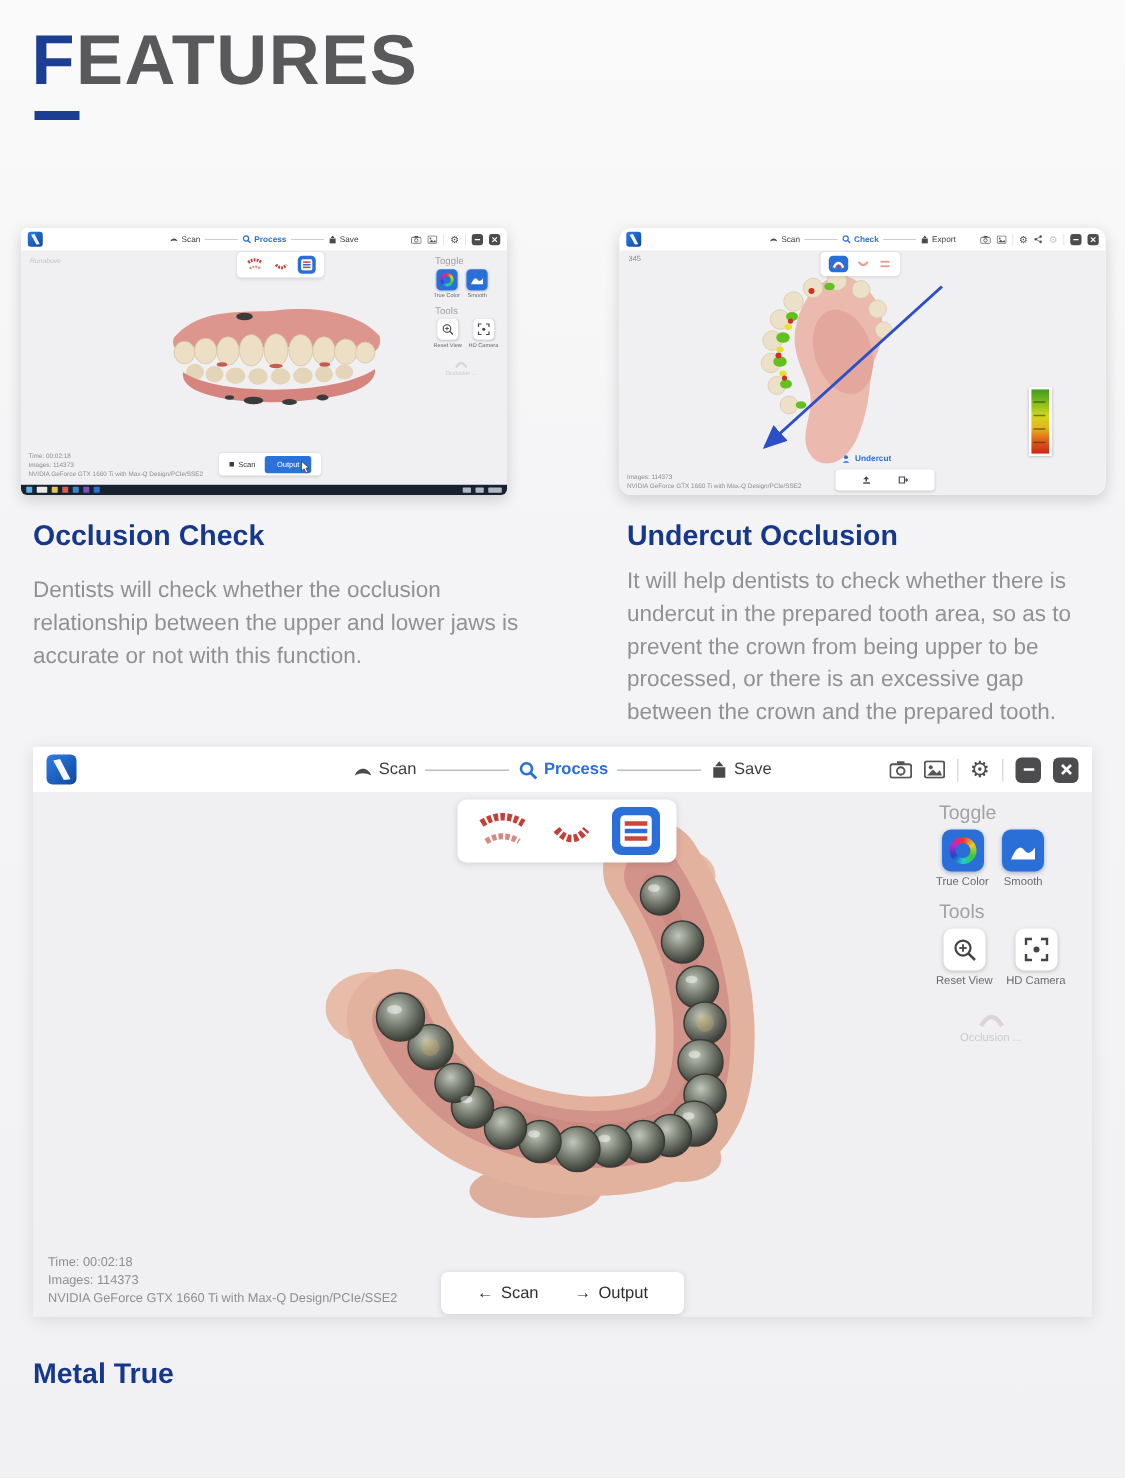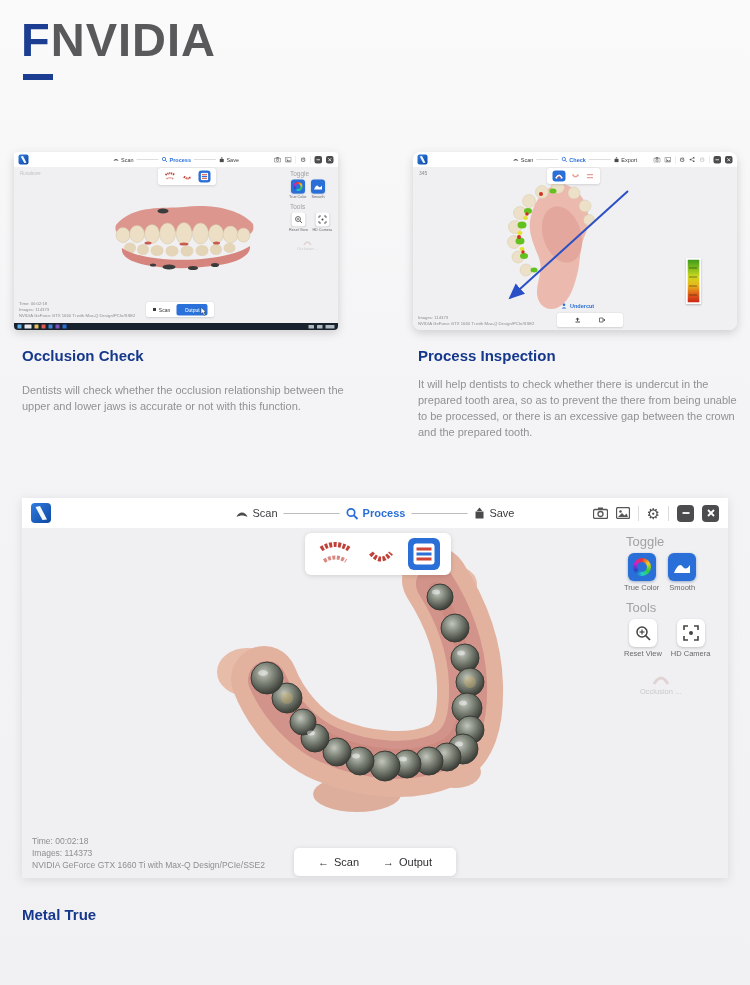--- a/index.html
+++ b/index.html
@@ -4,22 +4,22 @@
 <style>
 *{margin:0;padding:0;box-sizing:border-box}
 html,body{background:#e9e9eb}
 body{font-family:"Liberation Sans",sans-serif}
 .page{position:relative;width:750px;height:985px;background:linear-gradient(180deg,#fafafa 0%,#f4f4f6 40%,#f1f1f3 100%);overflow:hidden}
 
 
 .features-title{position:absolute;left:21px;top:12px;font-size:47px;font-weight:bold;letter-spacing:1px;color:#59595c}
 .features-title .f{color:#1c3e92}
 .features-underline{position:absolute;left:23px;top:74px;width:30px;height:6px;background:#1c3e92}
-.sec-title{position:absolute;font-size:15px;font-weight:bold;color:#15388c}
-.sec-body{position:absolute;font-size:11px;color:#919195;line-height:1.45}
+.sec-title{position:absolute;font-size:19px;font-weight:bold;color:#15388c}
+.sec-body{position:absolute;font-size:15px;color:#919195;line-height:1.45}
 
 
 .app{background:#fff}
 .titlebar{display:flex;align-items:center;height:30px;background:#fff;padding:0 9px;position:relative}
 .logo{width:20px;height:20px;border-radius:4px;background:linear-gradient(135deg,#2f7de2,#0d47a1);flex:none;position:relative;overflow:hidden}
 .crumbs{position:absolute;left:50%;transform:translateX(-50%);display:flex;align-items:center;gap:6px;font-size:11px;color:#3c3c40;white-space:nowrap}
 .crumb{display:flex;align-items:center;gap:4px}
 .crumb.active{color:#2a6fd8;font-weight:bold}
 .crumb-line{width:56px;height:1px;background:#bcbcc0}
 .tb-icons{margin-left:auto;display:flex;align-items:center;gap:8px}
@@ -71,21 +71,21 @@
 .mini-pill{position:absolute;background:#fff;border-radius:5px;box-shadow:0 1px 4px rgba(0,0,0,.13);display:flex;align-items:center;justify-content:space-evenly;z-index:3}
 .scan-chip{display:flex;align-items:center;gap:5px;font-size:10px;color:#333}
 .blue-btn{background:#2a72d9;color:#fff;font-size:10px;border-radius:4px;width:62px;height:23px;display:flex;align-items:center;justify-content:center;gap:4px}
 .cursor{position:absolute;z-index:6}
 </style>
 </head>
 <body>
 
 <div class="page">
 
-  <div class="features-title"><span class="f">F</span><span>NVIDIA</span></div>
+  <div class="features-title"><span class="f">F</span><span>EATURES</span></div>
   <div class="features-underline"></div>
 
   <div class="mini-shell r4" style="left:14px;top:152px">
     <div class="mini-inner">
       <div class="app" style="width:648px">
         <div class="titlebar">
           <div class="logo"><svg viewBox="0 0 20 20" width="20" height="20">
                 <path d="M4.5,4 L9,3 L16,16.5 L11.5,17 Z" fill="#fff" opacity=".95"></path>
               </svg></div>
           <div class="crumbs">
@@ -448,22 +448,22 @@
 
           <div class="statusbox" style="left:10px;bottom:6px">
             <div>Images: 114373</div>
             <div>NVIDIA GeForce GTX 1660 Ti with Max-Q Design/PCIe/SSE2</div>
           </div>
         </div>
       </div>
     </div>
   </div>
 
-  <div class="sec-title" style="left:418px;top:347px">Process Inspection</div>
-  <div class="sec-body" style="left:418px;top:377px;width:322px">It will help dentists to check whether there is undercut in the prepared tooth area, so as to prevent the there from being unable to be processed, or there is an excessive gap between the crown and the prepared tooth.</div>
+  <div class="sec-title" style="left:418px;top:347px">Undercut Occlusion</div>
+  <div class="sec-body" style="left:418px;top:377px;width:322px">It will help dentists to check whether there is undercut in the prepared tooth area, so as to prevent the crown from being upper to be processed, or there is an excessive gap between the crown and the prepared tooth.</div>
 
   <div class="app" style="position:absolute;left:22px;top:498px;width:706px;box-shadow:0 2px 10px rgba(0,0,0,.10)">
     <div class="titlebar">
       <div class="logo"><svg viewBox="0 0 20 20" width="20" height="20">
             <path d="M4.5,4 L9,3 L16,16.5 L11.5,17 Z" fill="#fff" opacity=".95"></path>
           </svg></div>
       <div class="crumbs">
         <div class="crumb">
             <svg width="13" height="11">
               <path d="M1,9 C3,3 10,3 12,9 C8,7 5,7 1,9 Z" fill="#4a4a4d"></path>

